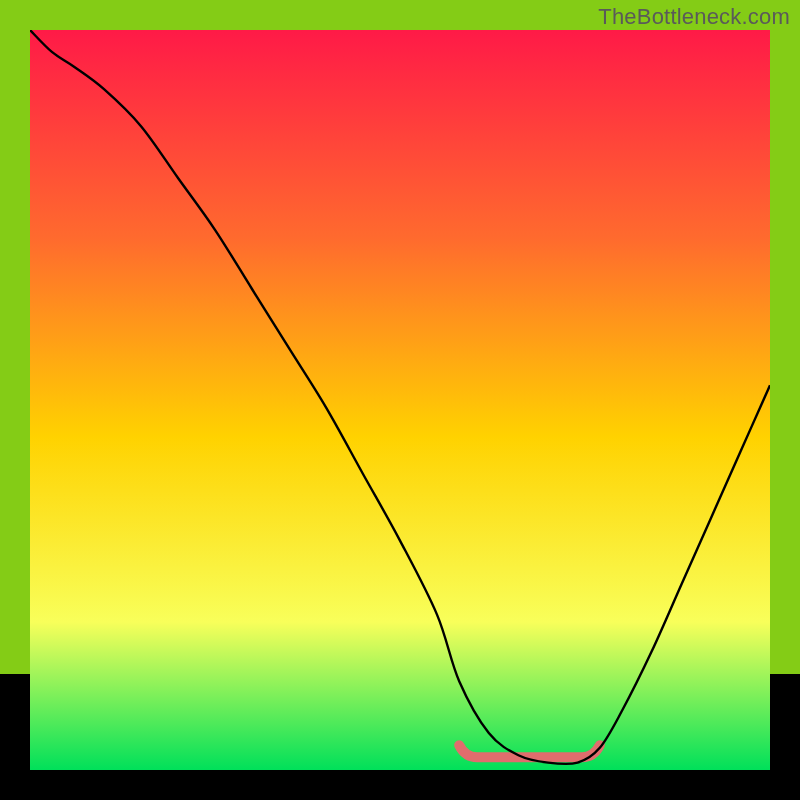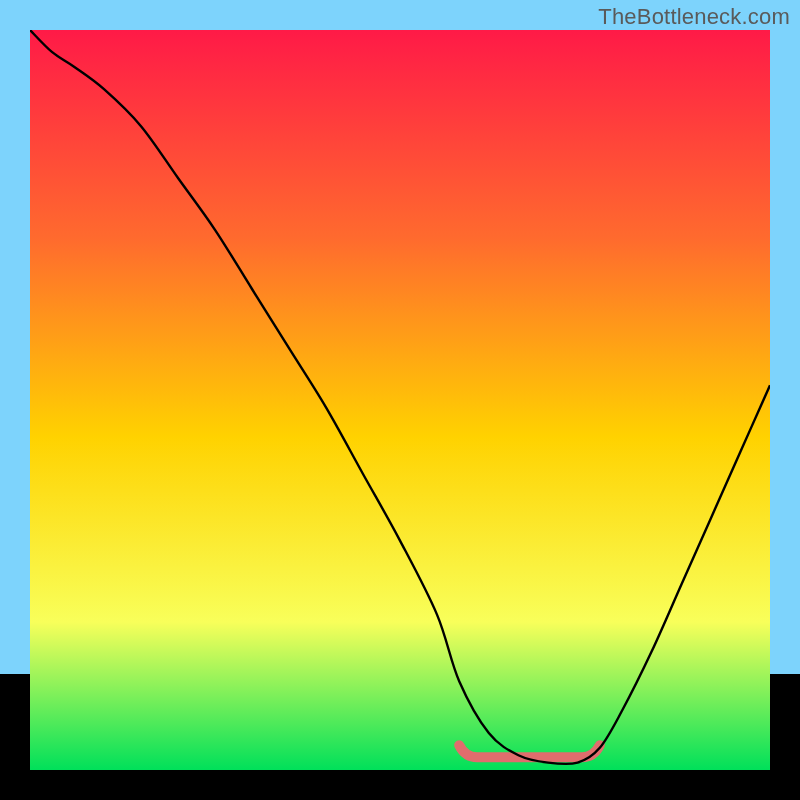--- a/index.html
+++ b/index.html
@@ -10,21 +10,21 @@
     background: #000;
     font-family: Arial, Helvetica, sans-serif;
     overflow: hidden;
   }
   .frame {
     position: absolute;
     left: 0;
     top: 0;
     width: 800px;
     height: 674px;
-    background: #7dd3fc;
+    background: #84cc16;
   }
   .watermark {
     position: absolute;
     top: 4px;
     right: 10px;
     color: #5a5a5a;
     font-size: 22px;
     font-weight: 500;
     letter-spacing: 0.2px;
   }

